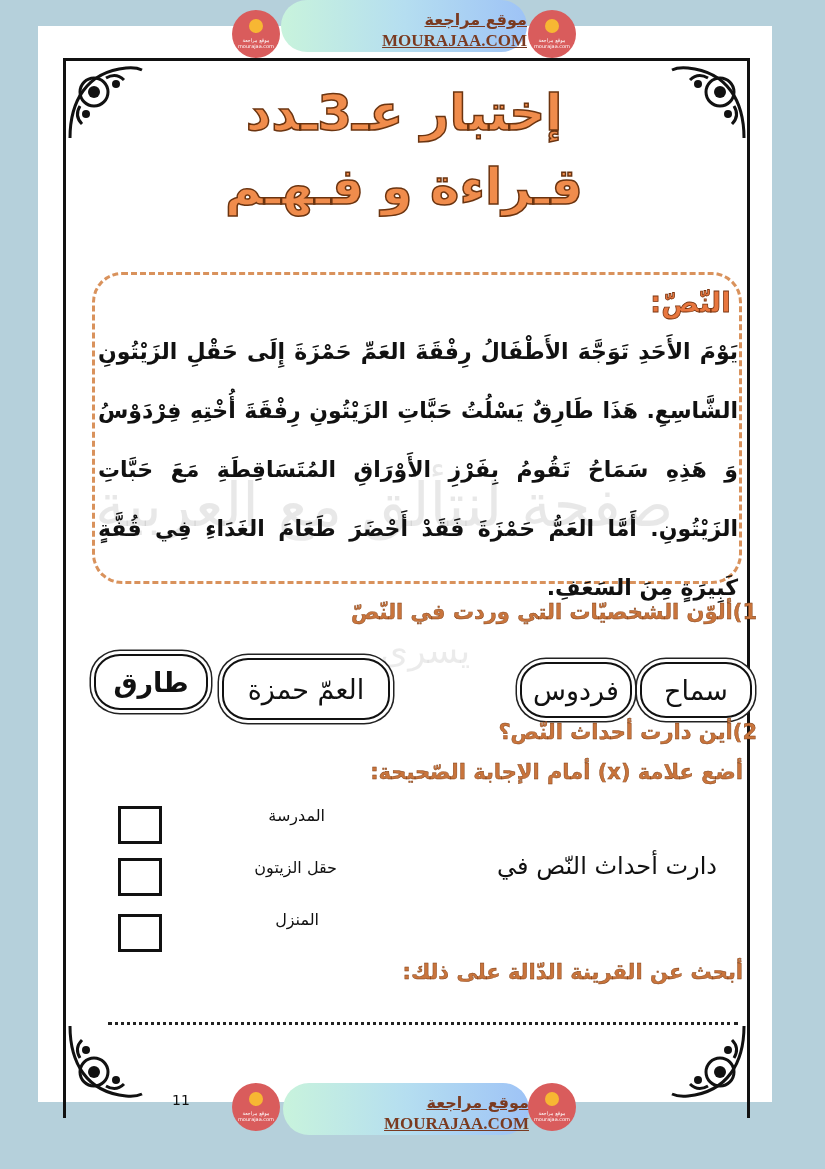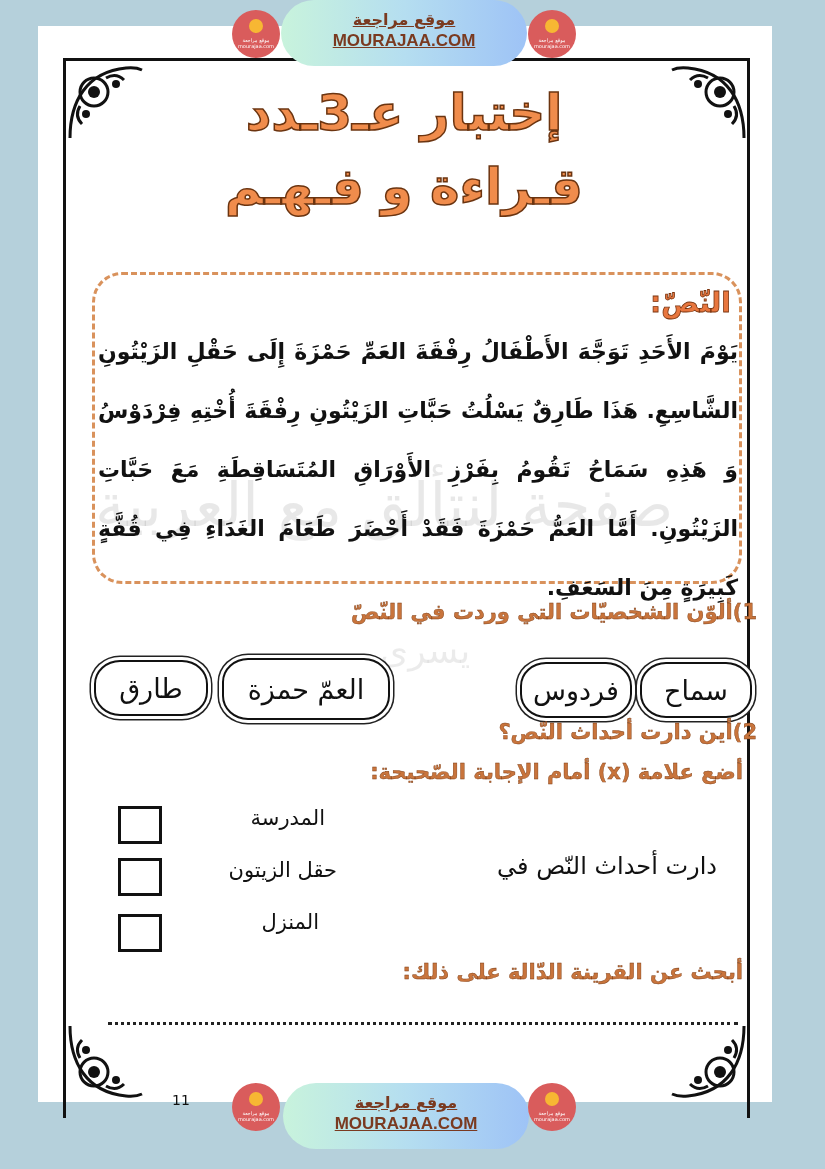--- a/index.html
+++ b/index.html
@@ -15,26 +15,26 @@
   .nass-label{position:absolute;left:650px;top:286px;color:#e8763e;font-weight:bold;font-size:28px;-webkit-text-stroke:0.8px #7a3510;direction:rtl;}
   .passage{position:absolute;left:98px;top:322px;width:640px;direction:rtl;text-align:justify;font-family:"DejaVu Sans",sans-serif;font-weight:bold;font-size:22px;line-height:59px;color:#111;}
   .q{position:absolute;direction:rtl;color:#c8743c;font-weight:bold;font-size:21px;-webkit-text-stroke:0.4px #7a3a12;}
   .q1{right:68px;top:600px;}
   .q2{right:68px;top:720px;}
   .q2b{right:82px;top:760px;}
   .q3{right:82px;top:960px;}
   .chips{position:absolute;left:88px;top:652px;width:670px;height:70px;}
   .chip{position:absolute;height:52px;border:2px solid #111;border-radius:26px/24px;box-shadow:0 0 0 3px #fff,0 0 0 4.5px #222;display:flex;align-items:center;justify-content:center;font-size:27px;color:#111;direction:rtl;background:#fff;}
   .box{width:44px;height:38px;border:3.5px solid #111;box-sizing:border-box;position:absolute;}
-  .opt{position:absolute;font-size:21px;color:#111;direction:rtl;white-space:nowrap;}
+  .opt{position:absolute;font-size:16px;color:#111;direction:rtl;white-space:nowrap;}
   .stem{position:absolute;right:108px;top:852px;font-size:24px;color:#111;direction:rtl;}
   .dots{position:absolute;left:108px;top:1022px;width:630px;border-top:3px dotted #222;}
-  .badge{position:absolute;width:246px;height:66px;border-radius:33px;background:linear-gradient(90deg,#c8f3dc 0%,#b5def0 50%,#9ec3f6 100%);text-align:center;direction:rtl;}
+  .badge{position:absolute;width:246px;height:52px;border-radius:33px;background:linear-gradient(90deg,#c8f3dc 0%,#b5def0 50%,#9ec3f6 100%);direction:rtl;}
   .badge .ar{display:block;font-weight:bold;font-size:16px;color:#7a3a20;text-decoration:underline;margin-top:10px;line-height:20px;}
-  .badge .en{display:block;font-weight:bold;font-size:17px;color:#7a3a20;text-decoration:underline;line-height:22px;font-family:Liberation Sans, sans-serif;}
+  .badge .en{display:block;font-weight:bold;font-size:17px;color:#7a3a20;text-decoration:underline;line-height:22px;font-family:Liberation Serif, serif;}
   .logo{position:absolute;width:48px;height:48px;border-radius:50%;background:#d95c5c;}
   .logo .dot{position:absolute;left:17px;top:9px;width:14px;height:14px;border-radius:50%;background:#f7b733;}
   .logo .lt{position:absolute;left:0;top:27px;width:48px;text-align:center;font-size:5px;line-height:6px;color:#fff;}
   .watermark{position:absolute;left:95px;top:470px;font-size:60px;color:rgba(0,0,0,0.09);direction:rtl;white-space:nowrap;text-align:center;}
   .wm2{position:absolute;left:380px;top:630px;font-size:36px;color:rgba(0,0,0,0.08);}
   .pagenum{position:absolute;left:172px;top:1092px;font-size:14px;color:#111;}
 </style>
 </head>
 <body>
 
@@ -90,21 +90,21 @@
 
 <div class="textbox"></div>
 <div class="nass-label">النّصّ:</div>
 <div class="passage">يَوْمَ الأَحَدِ تَوَجَّهَ الأَطْفَالُ رِفْقَةَ العَمِّ حَمْزَةَ إِلَى حَقْلِ الزَيْتُونِ الشَّاسِعِ. هَذَا طَارِقٌ  يَسْلُتُ حَبَّاتِ الزَيْتُونِ رِفْقَةَ أُخْتِهِ فِرْدَوْسُ وَ هَذِهِ سَمَاحُ  تَقُومُ بِفَرْزِ الأَوْرَاقِ المُتَسَاقِطَةِ مَعَ حَبَّاتِ الزَيْتُونِ. أَمَّا العَمُّ حَمْزَةَ فَقَدْ أَحْضَرَ طَعَامَ الغَدَاءِ فِي قُفَّةٍ كَبِيرَةٍ مِنَ السَعَفِ.</div>
 
 <div class="q q1">1)ألوّن الشخصيّات التي وردت في النّصّ</div>
 <div class="chips">
   <div class="chip" style="left:432px;top:10px;width:108px;">فردوس</div>
   <div class="chip" style="left:552px;top:10px;width:108px;">سماح</div>
   <div class="chip" style="left:134px;top:6px;width:164px;height:58px;">العمّ حمزة</div>
-  <div class="chip" style="left:6px;top:8px;width:110px;">طارق</div>
+  <div class="chip" style="left:6px;top:2px;width:110px;font-weight:bold;">طارق</div>
 </div>
 
 <div class="q q2">2)أين دارت أحداث النّص؟</div>
 <div class="q q2b">أضع علامة (x) أمام الإجابة الصّحيحة:</div>
 <div class="stem">دارت أحداث النّص في</div>
 
 <div class="box" style="left:118px;top:806px;"></div>
 <div class="opt" style="right:500px;top:806px;">المدرسة</div>
 <div class="box" style="left:118px;top:858px;"></div>
 <div class="opt" style="right:488px;top:858px;">حقل الزيتون</div>

